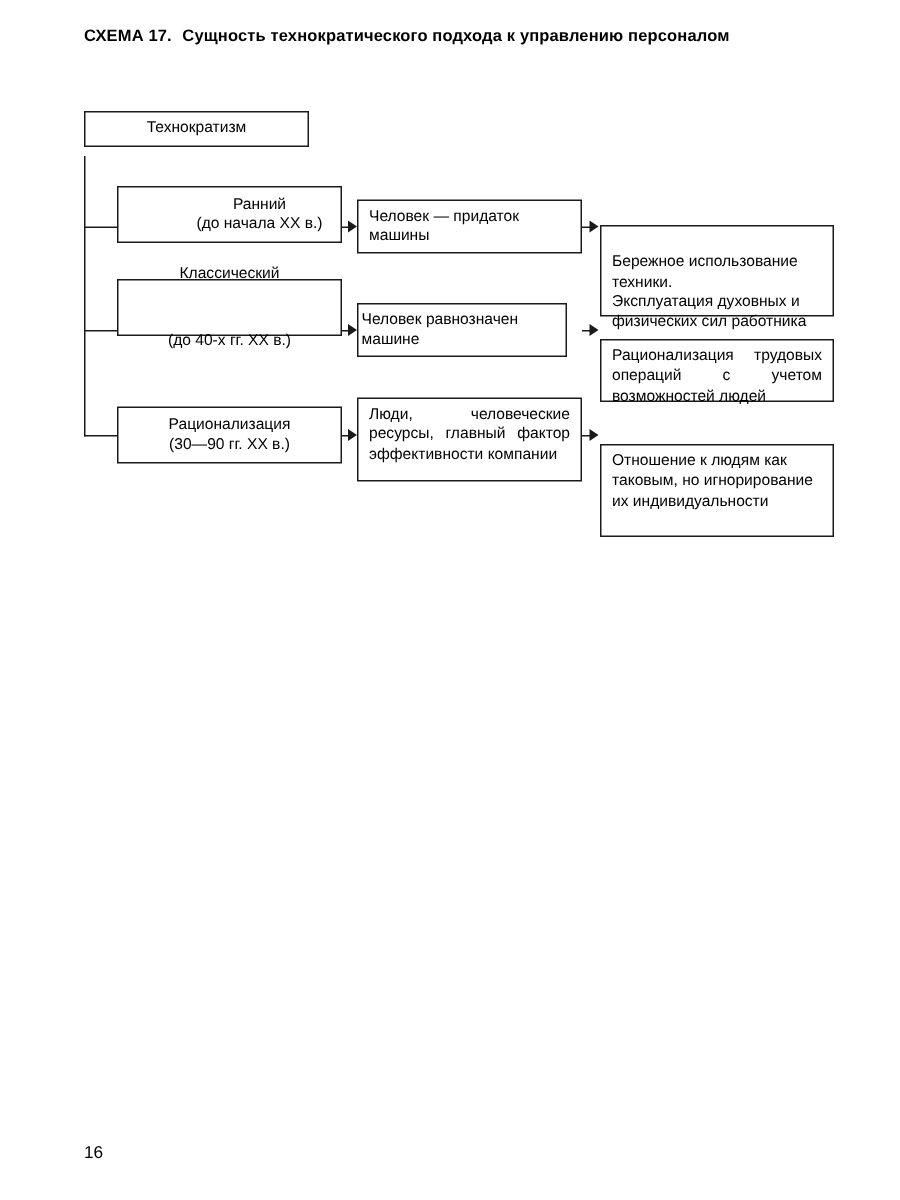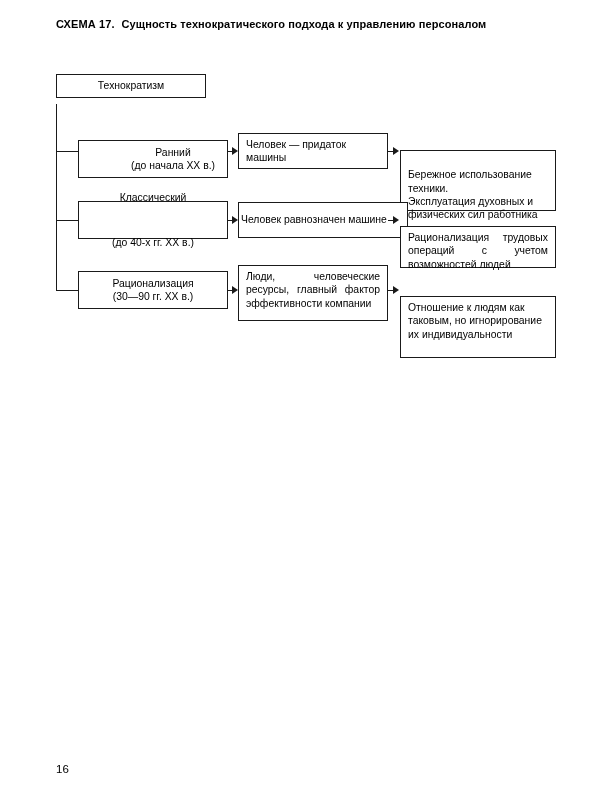--- a/index.html
+++ b/index.html
@@ -139,49 +139,49 @@
     </div>
 
     <div class="ln vline" style="left:56px; top:104px; height:187px;"></div>
 
     <div class="ln hline" style="left:56px; top:151px; width:22px;"></div>
 
     <div class="ln hline" style="left:56px; top:220px; width:22px;"></div>
 
     <div class="ln hline" style="left:56px; top:290px; width:22px;"></div>
 
-    <div class="box box-stage" style="top:140px;padding-left:40px;">
+    <div class="box box-stage" style="top:124px;padding-left:40px;">
       <span class="l1">Ранний</span>
       <span class="l2">(до начала XX в.)</span>
     </div>
 
     <div class="ln hline" style="left:228px; top:151px; width:5px;"></div>
     <div class="arrow-head" style="left:232px; top:147px;"></div>
 
     <div class="box box-mid" style="top:133px; width:150px; height:36px;align-items:center;">
       <span class="pad">Человек — придаток машины</span>
     </div>
 
     <div class="ln hline" style="left:388px; top:151px; width:6px;"></div>
     <div class="arrow-head" style="left:393px; top:147px;"></div>
 
     <div class="box box-right pad" style="top:114px; height:61px; white-space:pre-line;">
       <span>Бережное использование техники.
 Эксплуатация духовных и физических сил работника</span>
     </div>
 
-    <div class="box box-stage" style="top:201px;gap:32px;">
+    <div class="box box-stage" style="top:186px;gap:32px;">
       <span class="l1">Классический</span>
       <span class="l2">(до 40-х гг. XX в.)</span>
     </div>
 
     <div class="ln hline" style="left:228px; top:220px; width:5px;"></div>
     <div class="arrow-head" style="left:232px; top:216px;"></div>
 
-    <div class="box box-mid" style="top:202px; width:170px; height:36px;">
+    <div class="box box-mid" style="top:202px; width:140px; height:36px;">
       <span class="pad" style="padding:4px 2px;">Человек равнозначен машине</span>
     </div>
 
     <div class="ln hline" style="left:388px; top:220px; width:6px;"></div>
     <div class="arrow-head" style="left:393px; top:216px;"></div>
 
     <div class="box box-right pad justify" style="top:190px; height:42px;">
       <span>Рационализация трудовых операций с учетом возможностей людей</span>
     </div>
 

